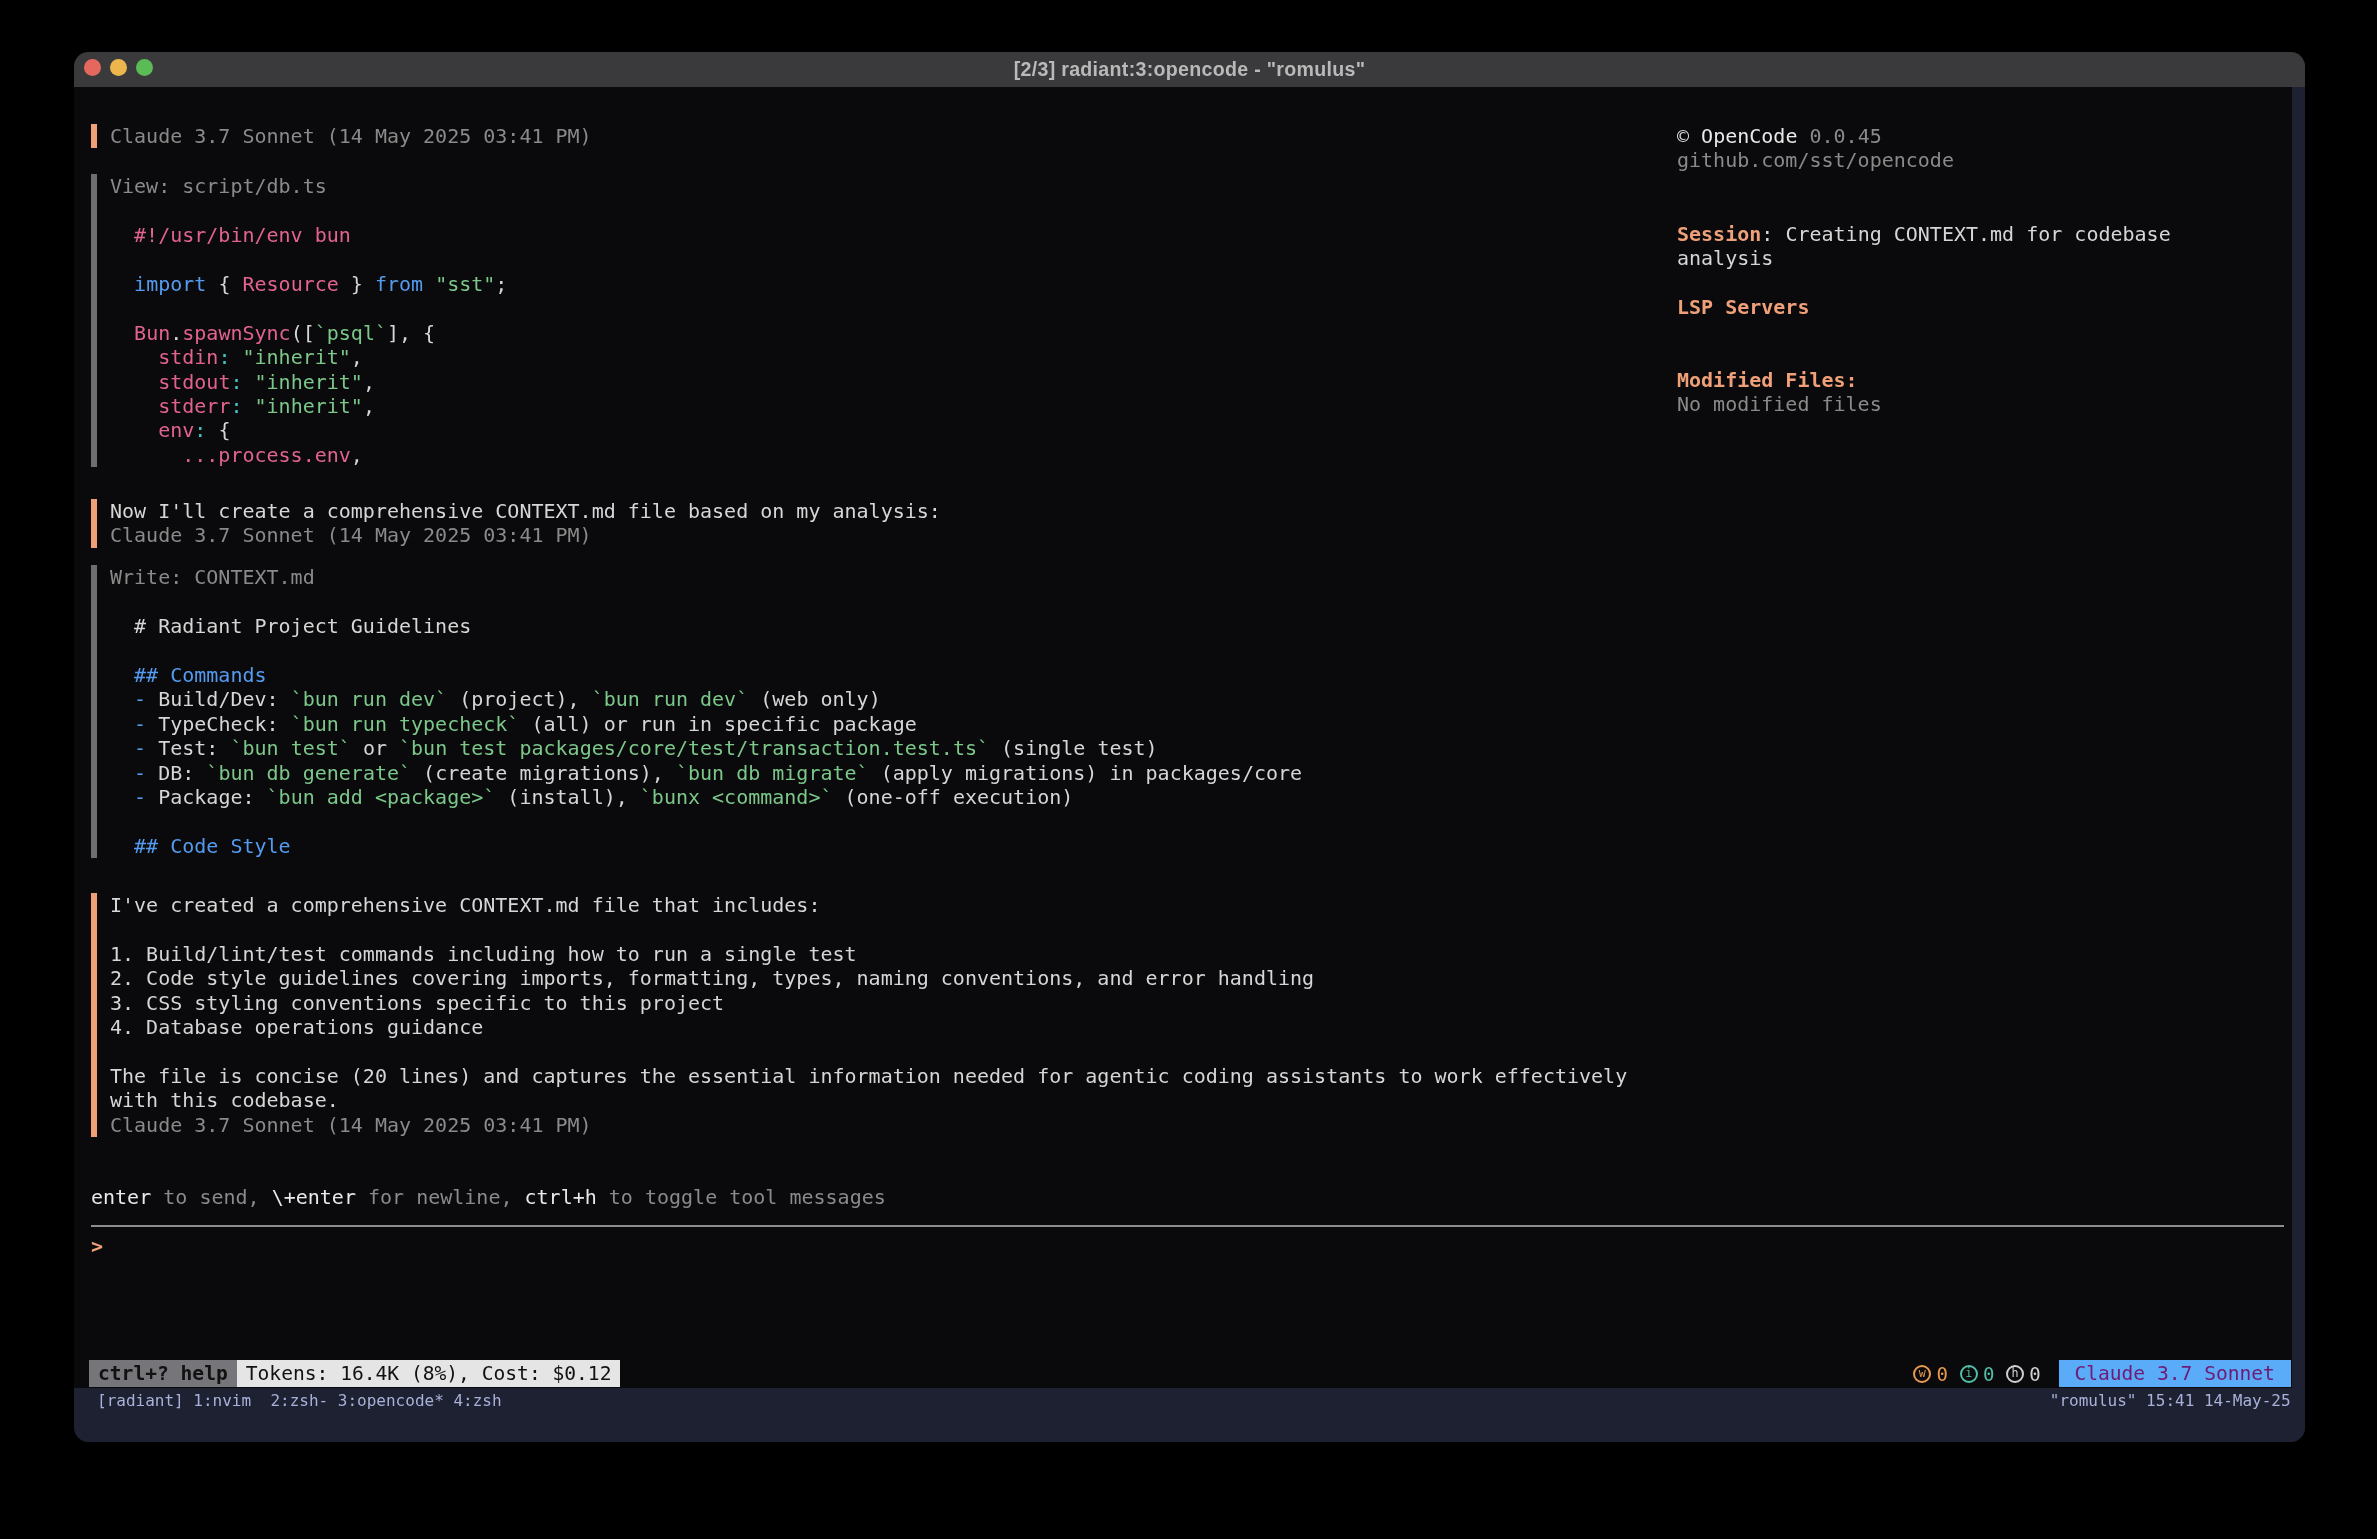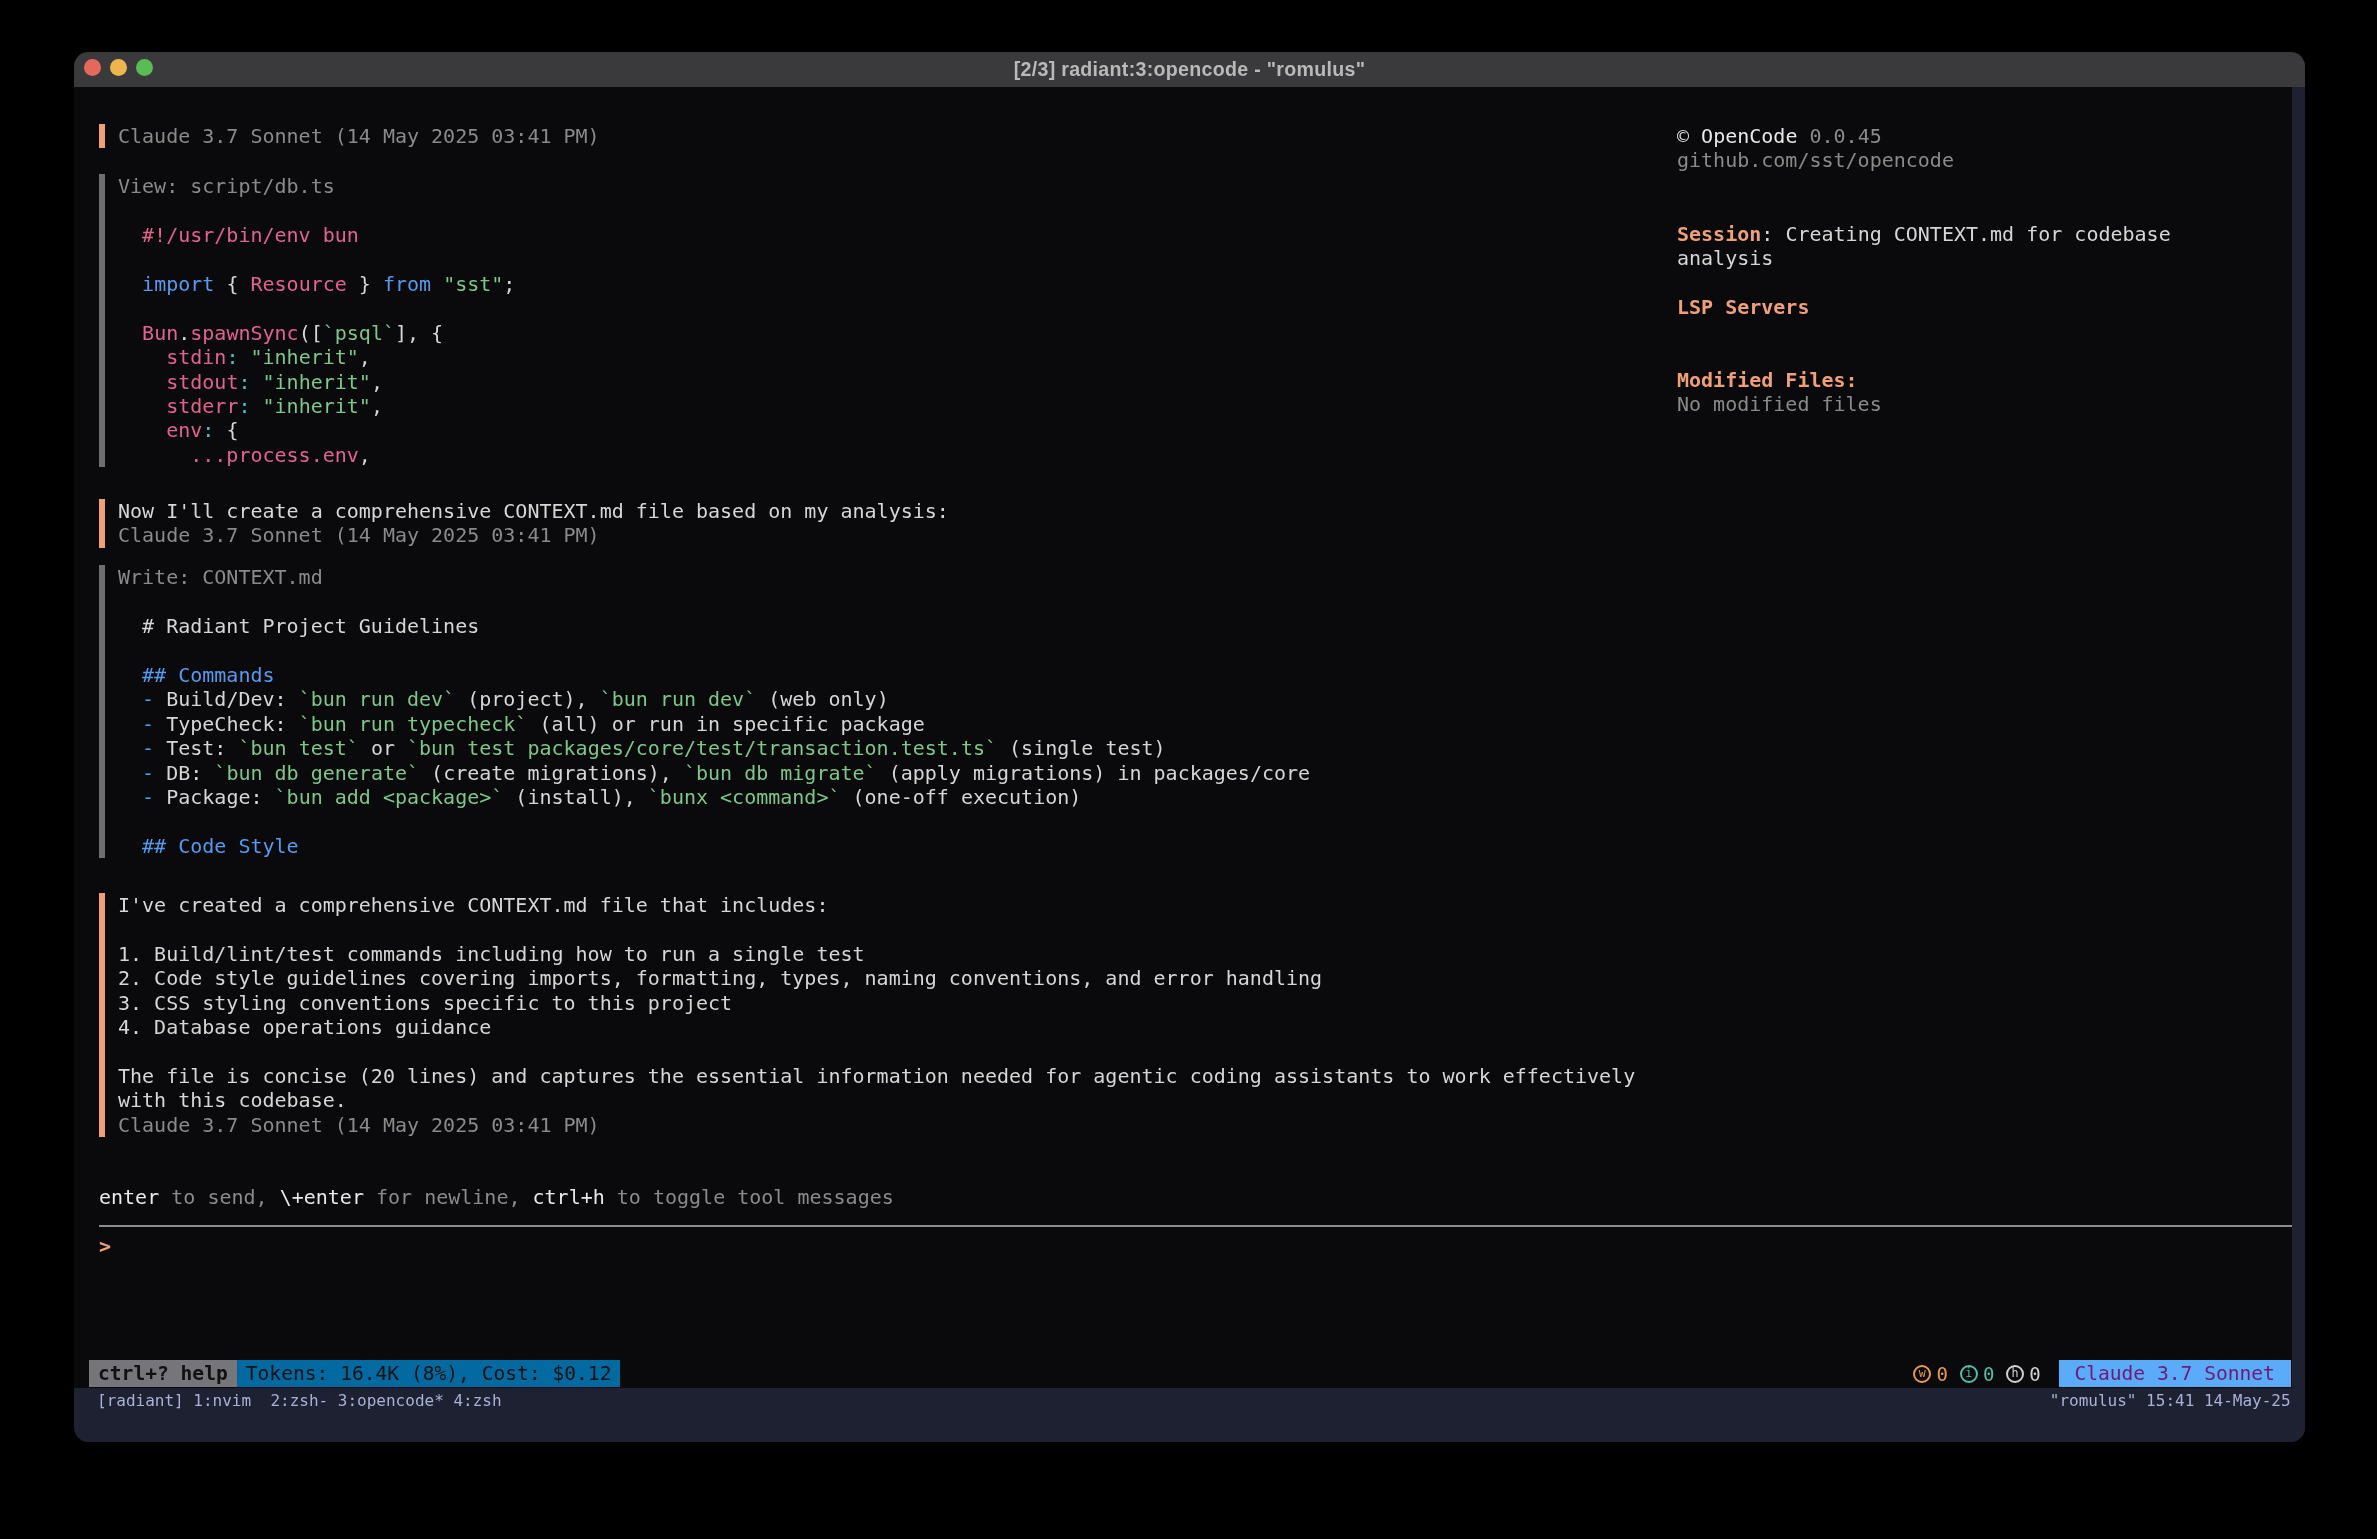--- a/index.html
+++ b/index.html
@@ -22,21 +22,21 @@
   .lights { position:absolute; left:9.8px; top:6.5px; display:flex; gap:9px; }
   .light { width:17px; height:17px; border-radius:50%; }
   .light.red   { background:#e5685e; }
   .light.amber { background:#ecb64c; }
   .light.green { background:#5abb57; }
 
   .term { position:absolute; left:0; top:35px; right:0; bottom:0; background:#0a0a0c; }
 
   .scrolltrack { position:absolute; right:0; top:0; bottom:0; width:13px; background:#1e2132; }
 
-  .chat { position:absolute; left:25px; top:37px; width:1579px; }
+  .chat { position:absolute; left:17px; top:37px; width:1579px; }
   .block { border-left:6.5px solid; padding-left:13px; }
   .block.assistant { border-color:#f0a078; }
   .block.tool      { border-color:#6e6e6e; }
   .mt-b2 { margin-top:26px; } .mt-b3 { margin-top:32px; }
   .mt-b4 { margin-top:17.6px; } .mt-b5 { margin-top:35px; }
 
   .line { height:24.4px; line-height:24.4px; white-space:pre; font-size:20px; }
 
   .s-w  { color:#d6d6d6; }
   .s-g  { color:#8a8a8a; }
@@ -54,21 +54,21 @@
   .prompt { color:#f0a078; font-weight:bold; }
 
   .sidebar { position:absolute; left:1603px; top:37px; width:617px; }
 
   .statusbar {
     position:absolute; left:0; top:1308px; right:0; height:27px;
     display:flex; align-items:stretch; font-size:19.6px;
   }
   .seg { display:flex; align-items:center; padding:0 9px; white-space:pre; }
   .seg.help   { margin-left:15px; background:#76767a; color:#111; font-weight:bold; }
-  .seg.tokens { background:#0369a1; color:#111; }
+  .seg.tokens { background:#e5e5e5; color:#111; }
   .status-right { position:absolute; right:14.4px; top:0; height:27px; display:flex; align-items:stretch; }
   .diags { display:flex; align-items:center; gap:11.7px; margin-right:18px; }
   .diag { display:flex; align-items:center; gap:5.2px; }
   .diag-circle {
     width:18px; height:18px; border:2px solid currentColor; border-radius:50%;
     display:inline-flex; align-items:center; justify-content:center;
     font-size:11.7px; line-height:1;
   }
   .diag-count { font-size:19px; }
   .diag.warn { color:#e89a50; }

